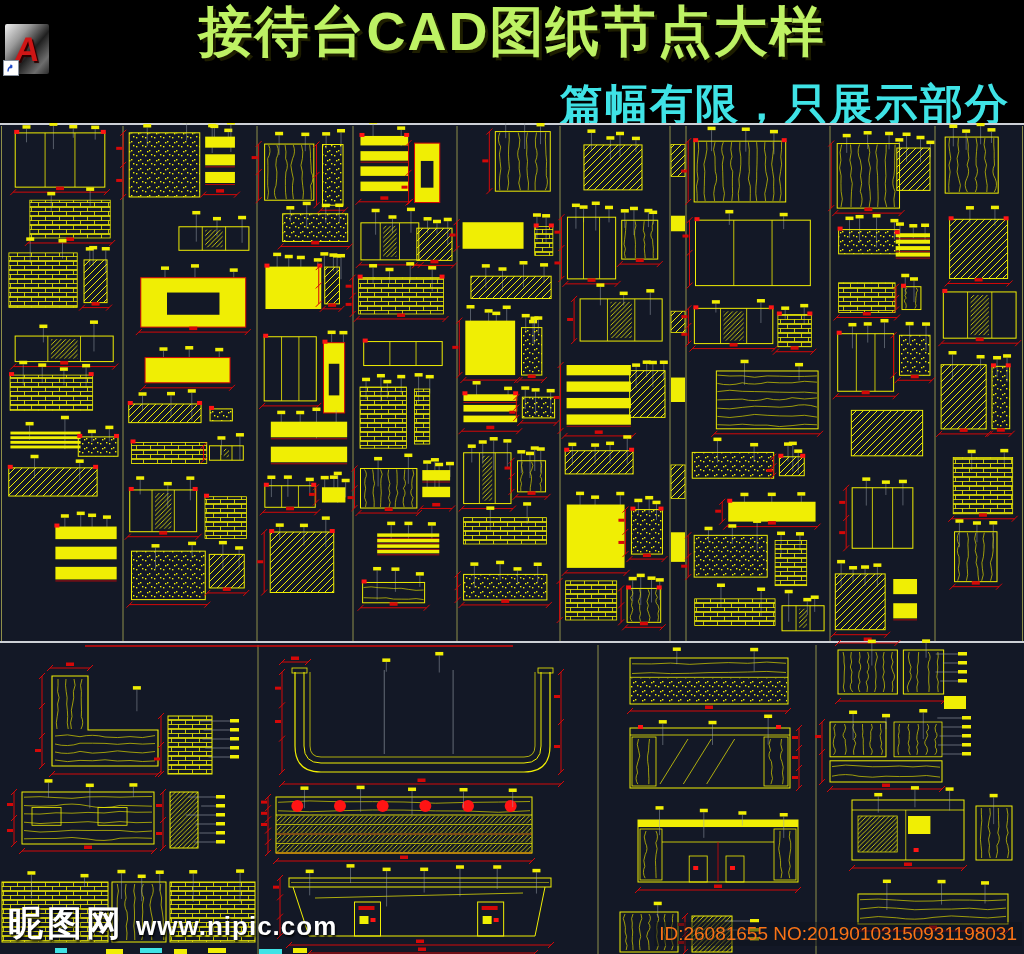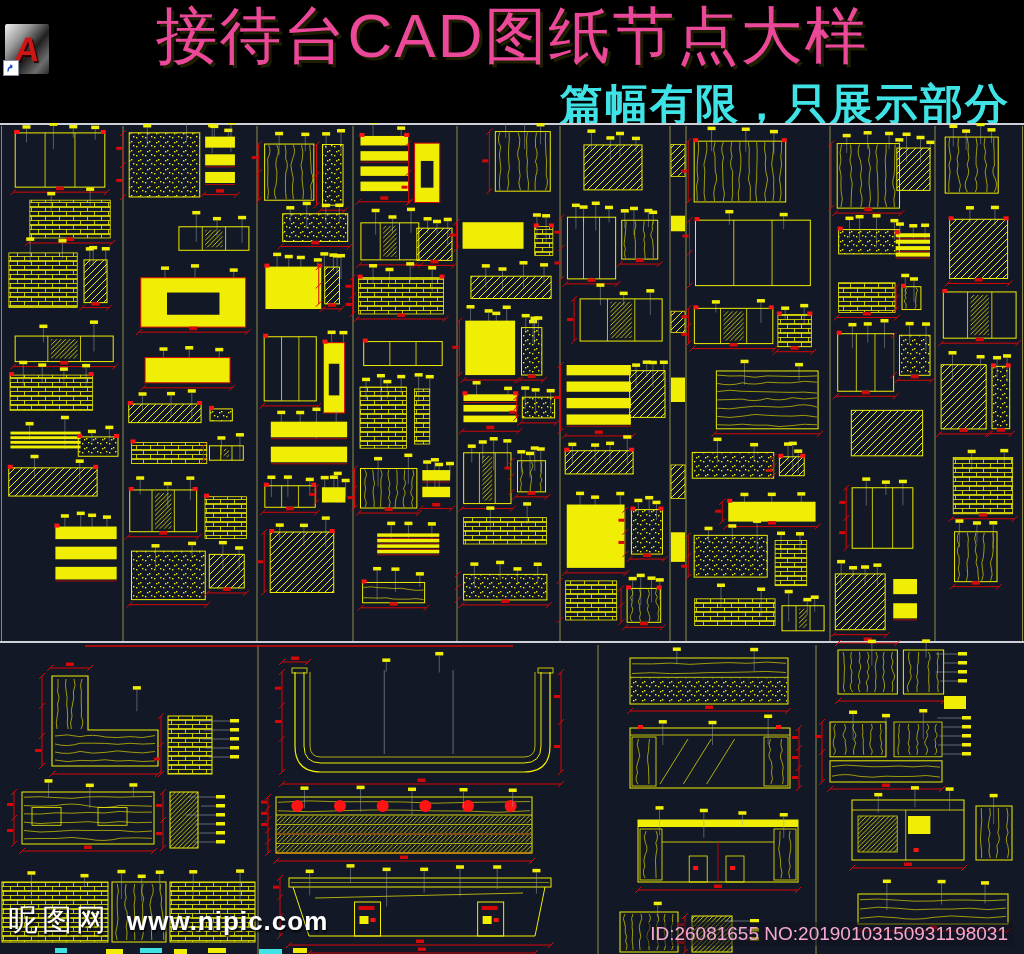--- a/index.html
+++ b/index.html
@@ -8,29 +8,29 @@
   .header{position:absolute;left:0;top:0;width:1024px;height:123px;background:#000;}
   .cad-icon{position:absolute;left:5px;top:24px;width:44px;height:50px;}
   .icon-img{position:absolute;left:0;top:0;right:0;bottom:0;
             background:linear-gradient(130deg,#efefef 0%,#9a9a9a 30%,#1f1f1f 58%,#6d6d6d 82%,#2b2b2b 100%);
             border-radius:2px;display:flex;align-items:center;justify-content:center;}
   .icon-a{font-size:34px;font-weight:bold;color:#cf1616;line-height:1;
           text-shadow:2px 2px 1px #2a0000;transform:skewX(-6deg);}
   .shortcut{position:absolute;left:-2px;bottom:-2px;width:14px;height:14px;background:#fff;
             border:1px solid #8892a0;display:flex;align-items:center;justify-content:center;}
   .page-title{position:absolute;top:0px;left:50%;transform:translateX(-50%);margin:0;white-space:nowrap;
-              font-size:62px;font-weight:normal;letter-spacing:2px;line-height:1.15;
-              color:#ec4899;text-shadow:3px 3px 0 #1e1e00;}
+              font-size:54px;font-weight:bold;letter-spacing:2px;line-height:1.15;
+              color:#bef264;text-shadow:3px 3px 0 #1e1e00;}
   .subtitle{position:absolute;top:76px;right:14px;white-space:nowrap;
             font-size:43px;font-weight:bold;letter-spacing:2px;color:#3fe3e6;}
   #cad-canvas{position:absolute;left:0;top:123px;display:block;}
   .watermark{position:absolute;left:8px;top:900px;white-space:nowrap;color:#fff;font-weight:bold;
              font-size:26px;letter-spacing:1px;text-shadow:1px 2px 2px rgba(0,0,0,.85);}
-  .watermark .wm-name{font-size:30px;font-weight:400;letter-spacing:4px;margin-right:17px;}
-  .footer-id{position:absolute;right:11px;top:922px;white-space:nowrap;color:#f9a8d4;font-size:19px;
+  .watermark .wm-name{font-size:35px;font-weight:700;letter-spacing:4px;margin-right:11px;}
+  .footer-id{position:absolute;right:2px;top:922px;white-space:nowrap;color:#f97316;font-size:19px;
              background:rgba(14,18,28,.5);padding:1px 5px;text-align:center;}
 </style>
 </head>
 <body>
 
 <div id="app">
   <div class="header">
     <div class="cad-icon">
       <div class="icon-img">
         <span class="icon-a">A</span>

